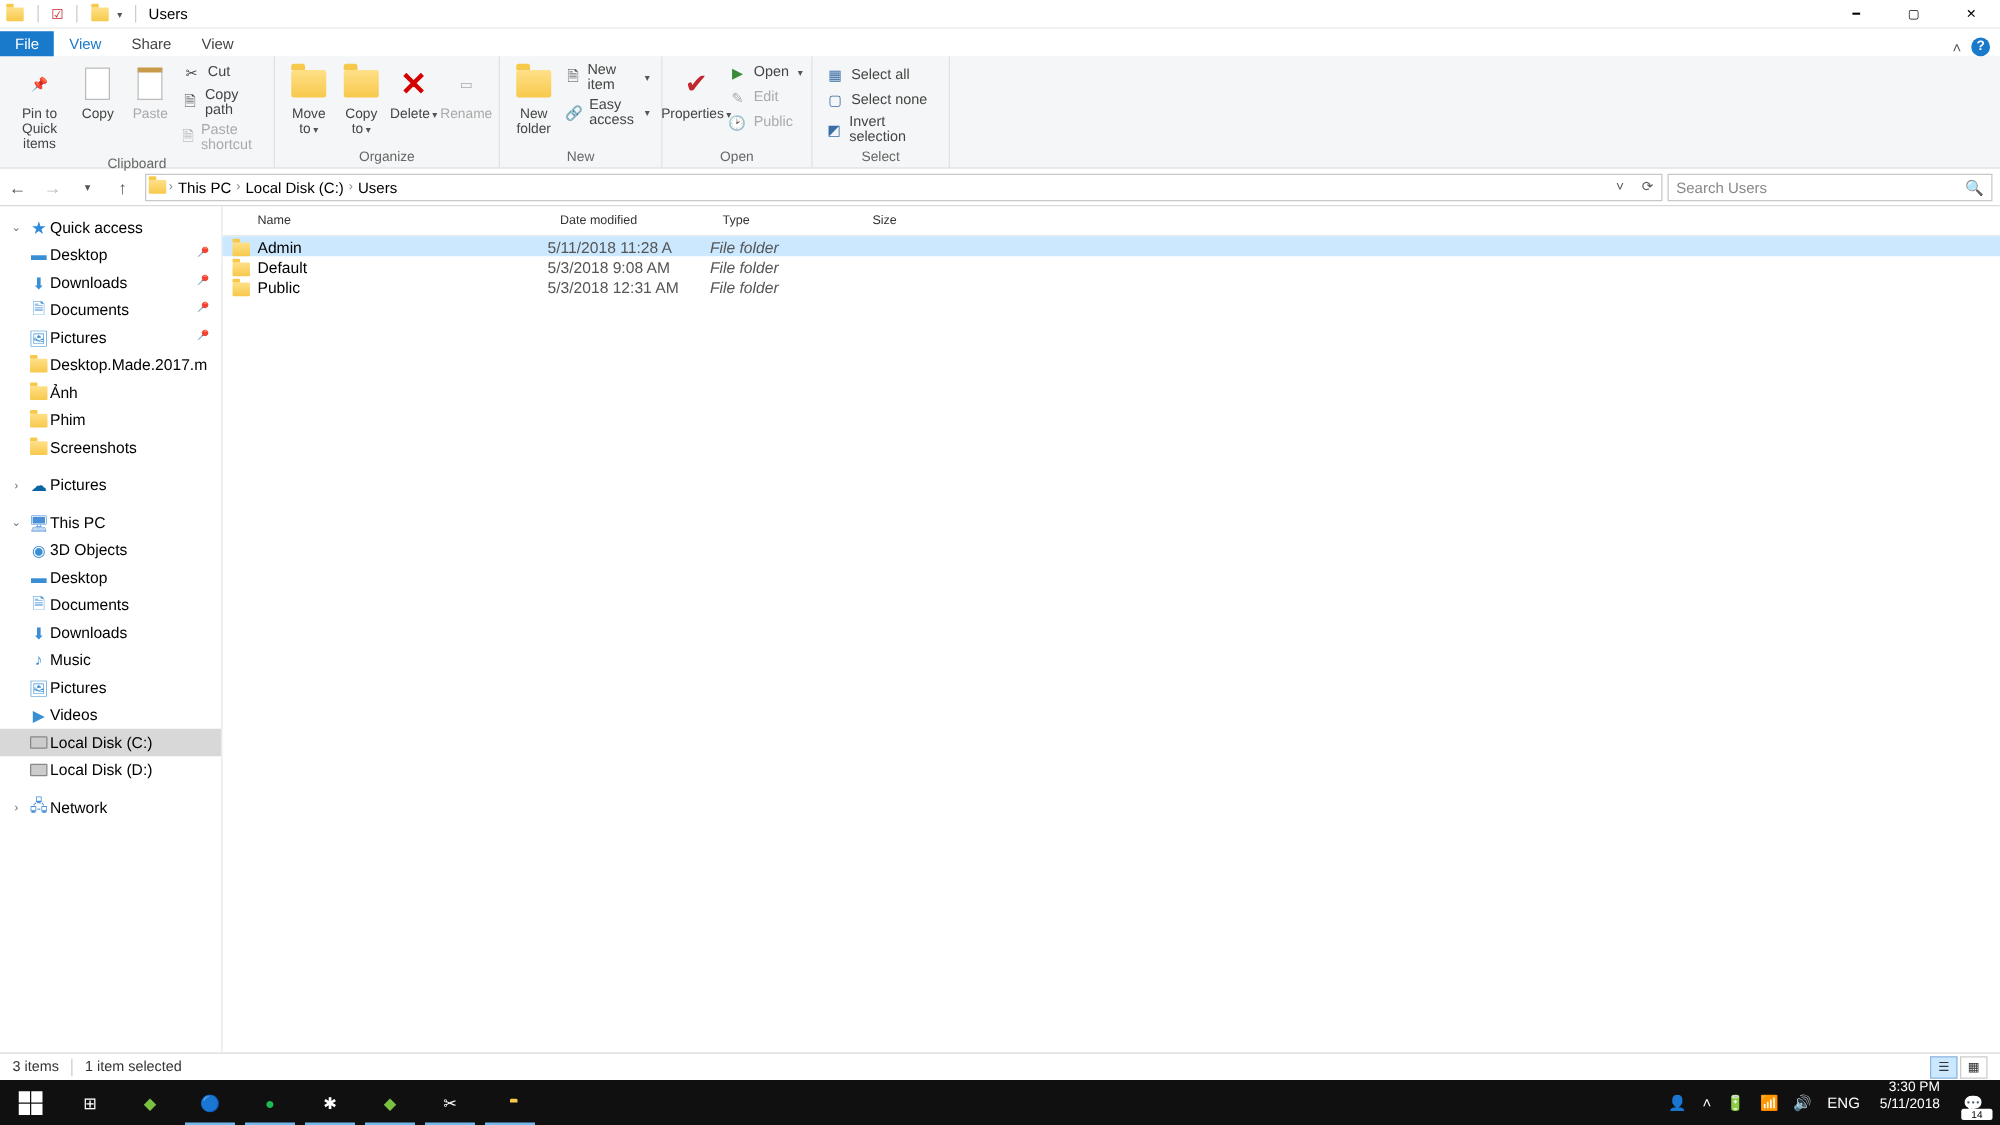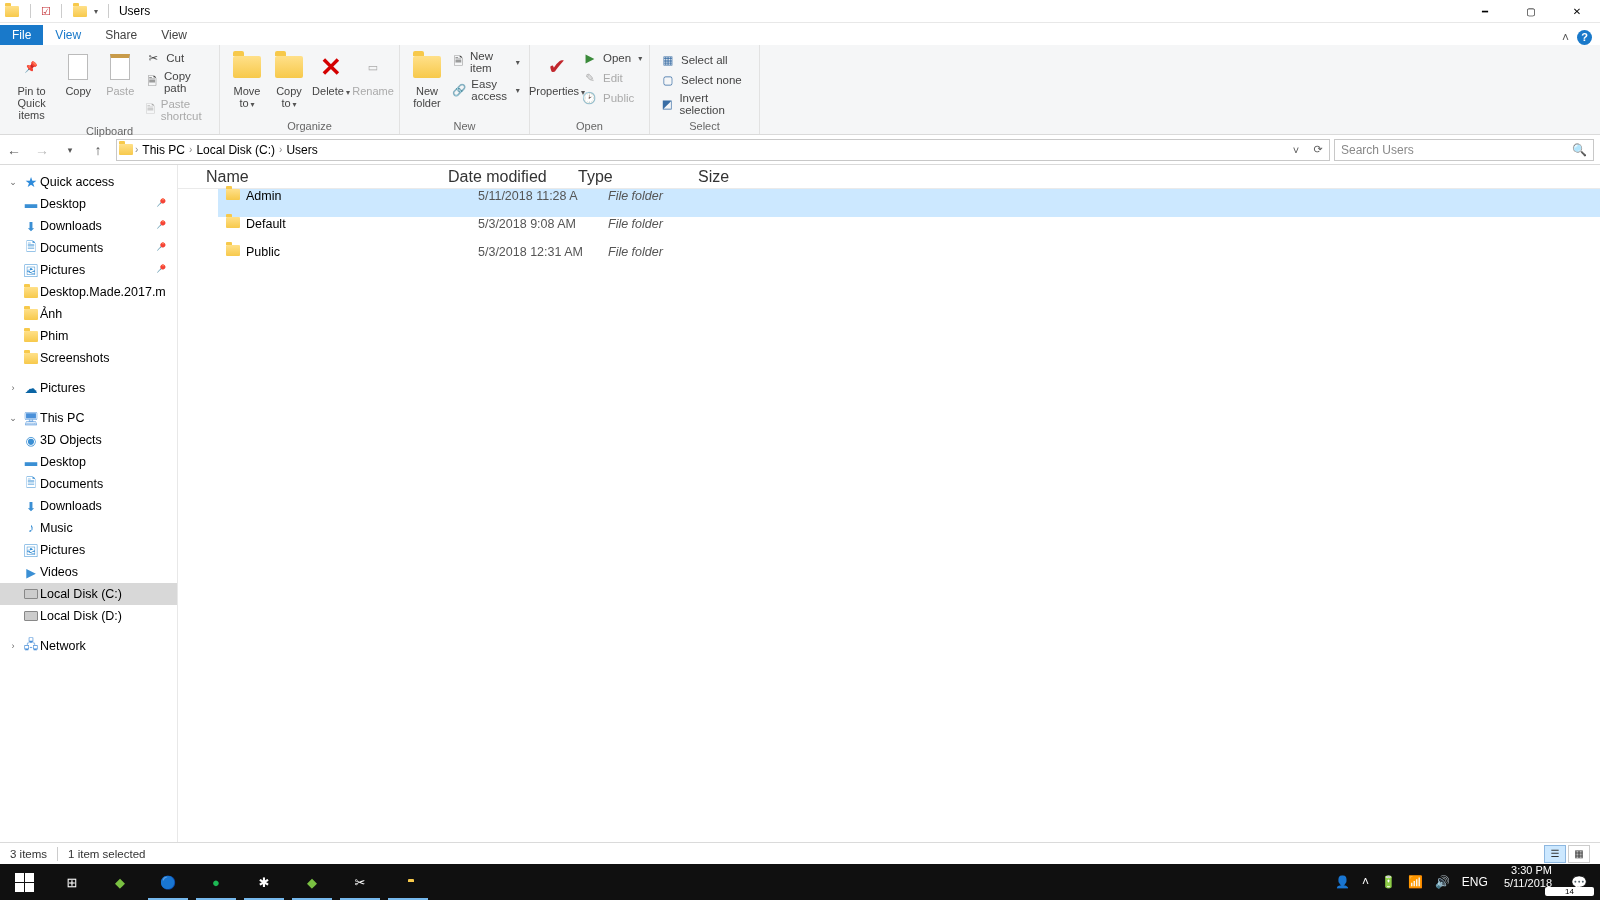--- a/index.html
+++ b/index.html
@@ -57,28 +57,28 @@
 .navitem.sel { background: #d8d8d8; }
 .navitem .exp { width: 18px; text-align: center; font-size: 9px; color: #666; }
 .navitem .nic { width: 18px; display: flex; justify-content: center; }
 .navitem .pinic { width: 16px; color: #666; font-size: 10px; }
 .navitem.l1 { padding-left: 4px; font-weight: 400; }
 .navitem.l2 { padding-left: 22px; }
 .navgap { height: 8px; }
 
 
 .filearea { flex: 1; display: flex; flex-direction: column; }
-.colheads { display: flex; height: 24px; align-items: center; border-bottom: 1px solid #eaeaea; font-size: 16px; color: #333; }
+.colheads { display: flex; height: 24px; align-items: center; border-bottom: 1px solid #eaeaea; font-size: 10px; color: #333; }
 .colheads > div { padding-left: 10px; }
 .col-name { width: 260px; padding-left: 28px !important; }
 .col-date { width: 130px; }
 .col-type { width: 120px; }
 .col-size { width: 90px; }
 .filelist { flex: 1; }
-.filerow { display: flex; align-items: flex-start; height: 28px; font-size: 12.5px; color: #000; margin-left: 40px; }
+.filerow { display: flex; align-items: flex-end; height: 16px; font-size: 12.5px; color: #000; }
 .filerow.sel { background: #cce8ff; }
 .filerow .fic { width: 28px; display: flex; justify-content: flex-end; padding-right: 6px; }
 .filerow .fname { width: 232px; }
 .filerow .fdate { width: 130px; color: #555; }
 .filerow .ftype { width: 120px; color: #555; font-style: italic; }
 
 
 .statusbar { height: 22px; border-top: 1px solid #dadada; display: flex; align-items: center; font-size: 11.5px; color: #333; padding: 0 10px; }
 .statusbar .ssep { width: 1px; height: 14px; background: #ccc; margin: 0 10px; }
 .statusbar .sspacer { flex: 1; }
@@ -89,21 +89,21 @@
 .taskbar { height: 36px; background: #101010; display: flex; align-items: stretch; color: #fff; font-size: 13px; }
 .startbtn { width: 48px; display: flex; align-items: center; justify-content: center; }
 .cortana { flex: 0 0 336px; background: #1f1f1f; display: flex; align-items: center; padding: 0 10px; color: #ccc; gap: 10px; }
 .cortana .mic { margin-left: auto; }
 .taskicon { width: 48px; display: flex; align-items: center; justify-content: center; position: relative; }
 .taskicon.active::after { content: ""; position: absolute; bottom: 0; left: 4px; right: 4px; height: 2px; background: #76b9ed; }
 .tspacer { flex: 1; }
 .tray { display: flex; align-items: center; gap: 12px; padding: 0 10px; font-size: 12px; }
 .clock { display: flex; flex-direction: column; align-items: flex-end; font-size: 11px; line-height: 13px; padding: 0 6px; }
 .notif { width: 42px; display: flex; align-items: center; justify-content: center; position: relative; }
-.notif .badge { position: absolute; bottom: 4px; right: 6px; background: #fff; color: #000; font-size: 8px; border-radius: 2px; padding: 0 20px; }
+.notif .badge { position: absolute; bottom: 4px; right: 6px; background: #fff; color: #000; font-size: 8px; border-radius: 2px; padding: 0 8px; }
 
 
 .folder-ic { width: 14px; height: 11px; background: linear-gradient(#ffe089,#f7c94b); border-radius: 1px; position: relative; }
 .folder-ic::before { content: ""; position: absolute; top: -3px; left: 0; width: 6px; height: 3px; background: #f7c94b; border-radius: 1px 1px 0 0; }
 .folder-lg { width: 28px; height: 22px; background: linear-gradient(#ffe089,#f7c94b); border-radius: 2px; position: relative; }
 .folder-lg::before { content: ""; position: absolute; top: -5px; left: 0; width: 11px; height: 5px; background: #f7c94b; border-radius: 2px 2px 0 0; }
 .pin-ic { transform: rotate(45deg); }
 .star-ic { color: #2e8bdb; font-size: 14px; }
 .cloud-ic { color: #0a64a4; font-size: 13px; }
 .pc-ic { color: #4a90d9; font-size: 13px; }

